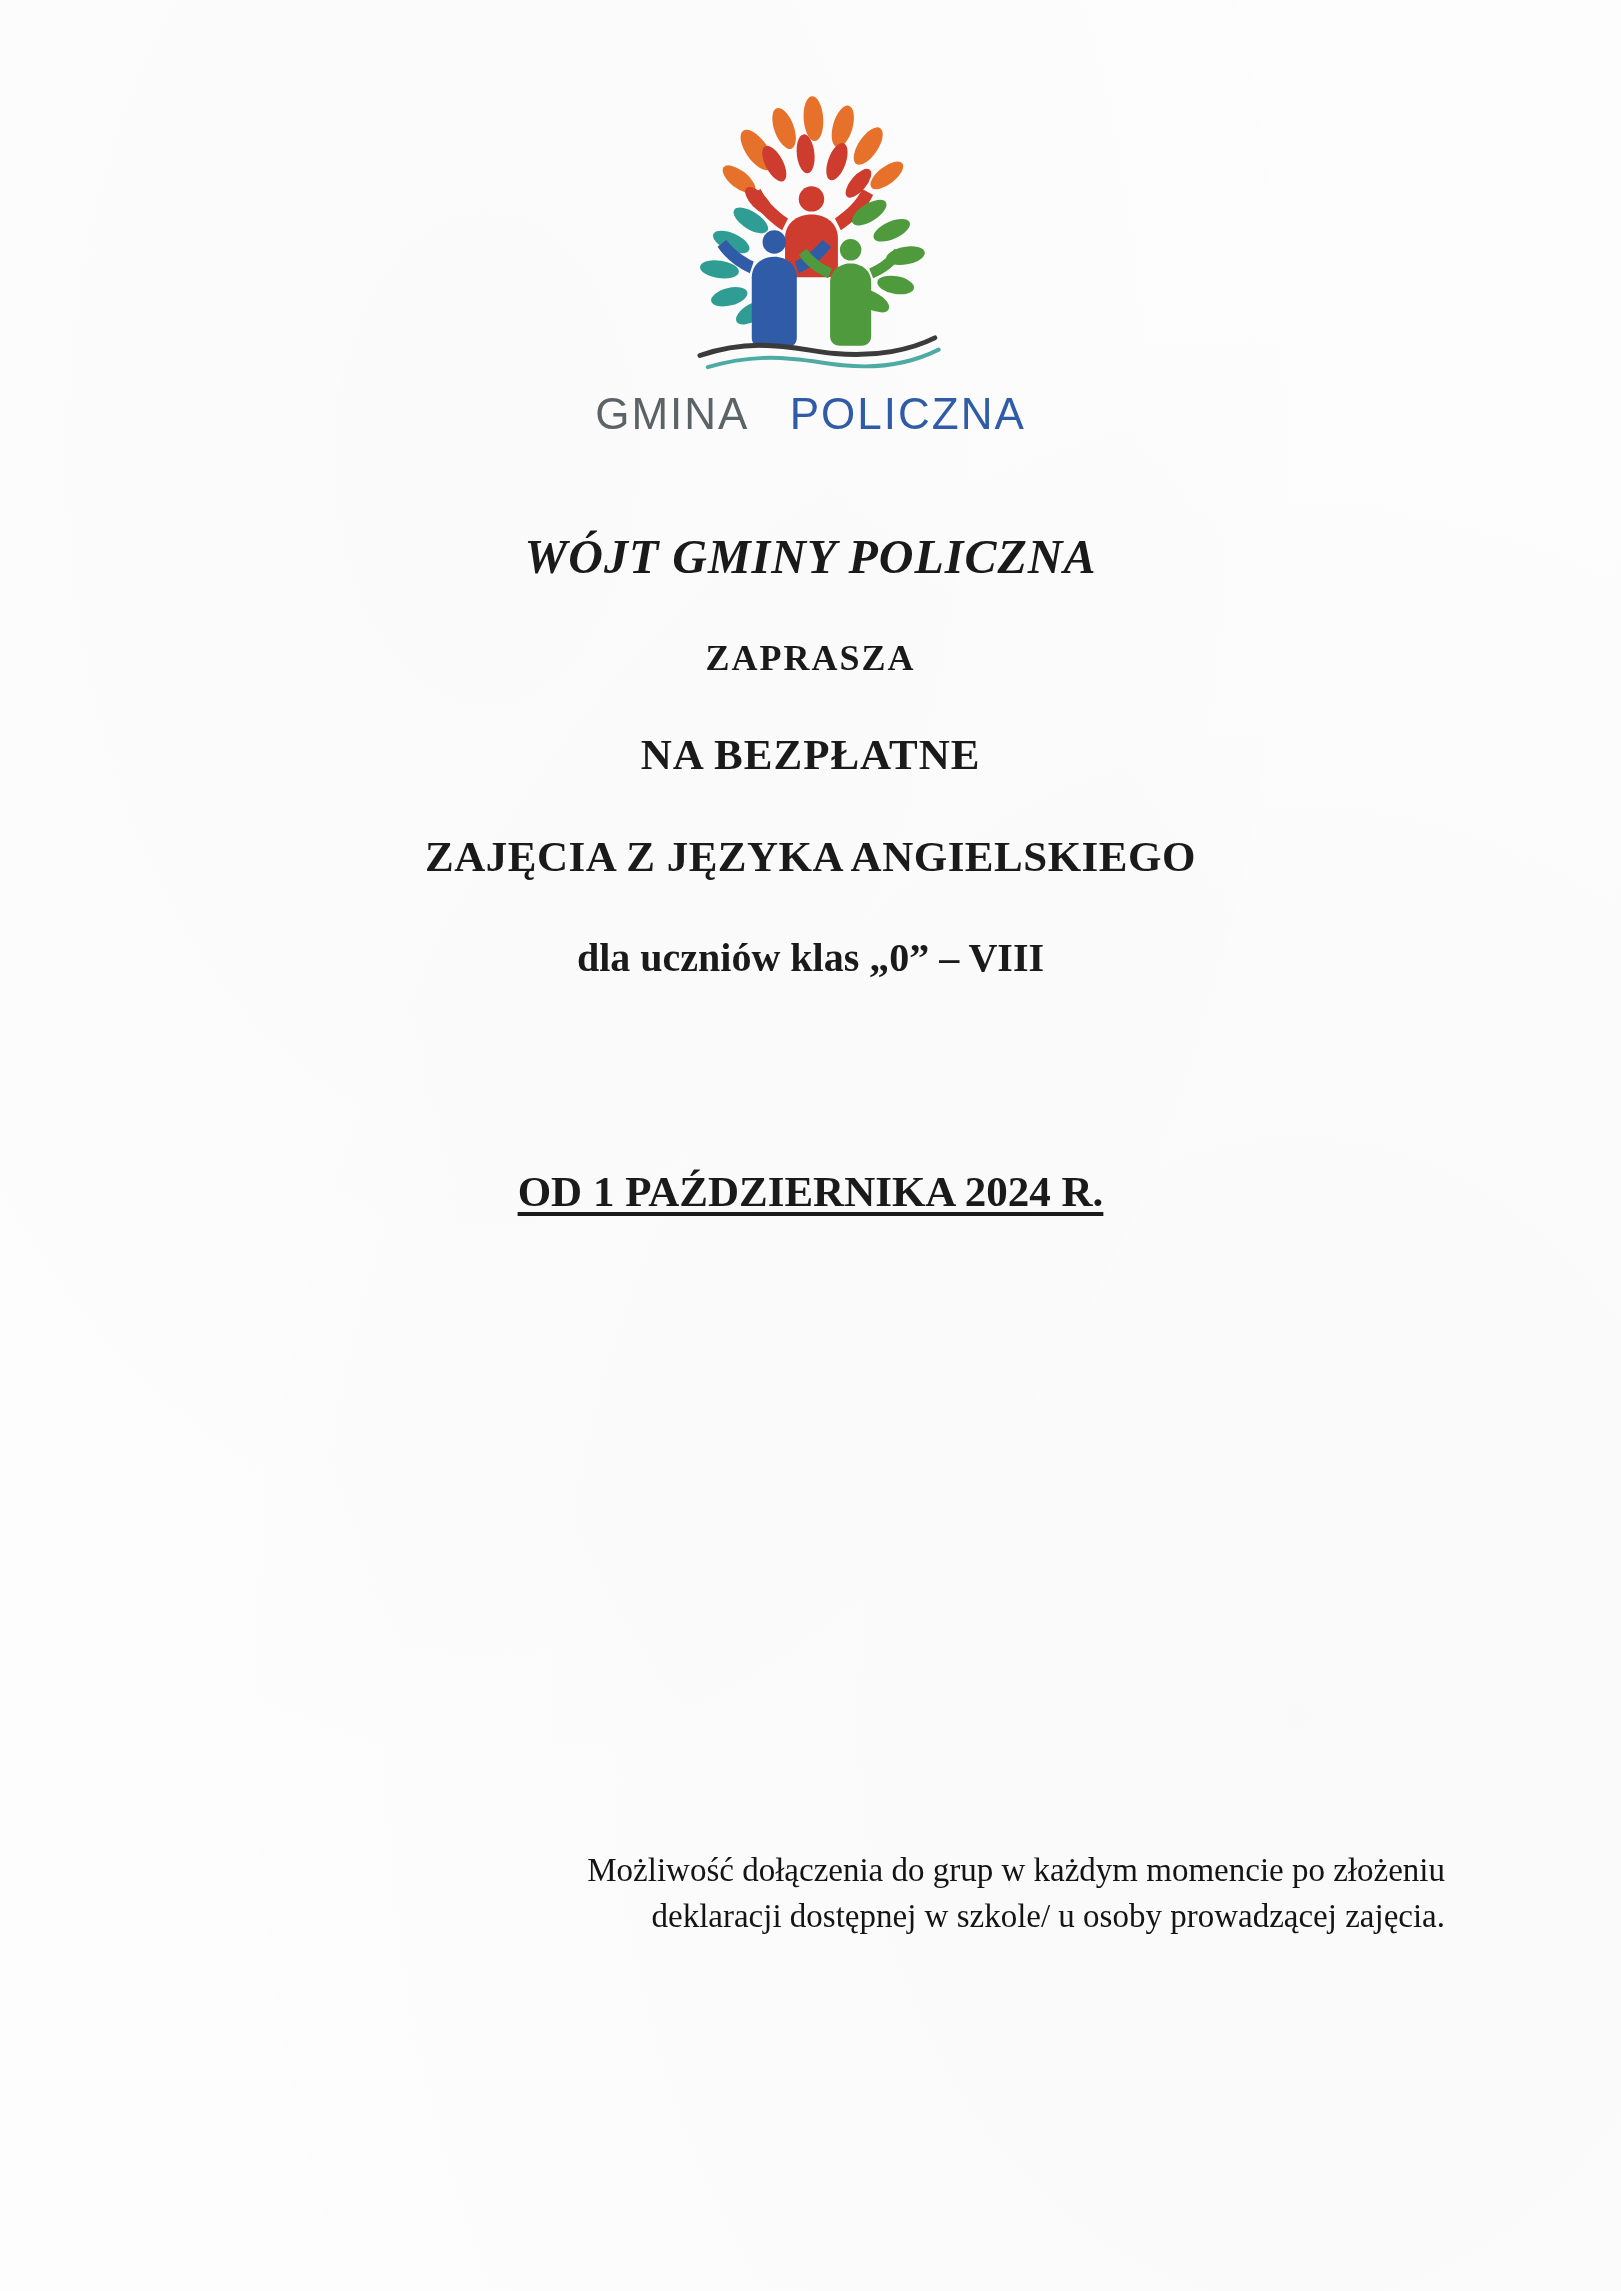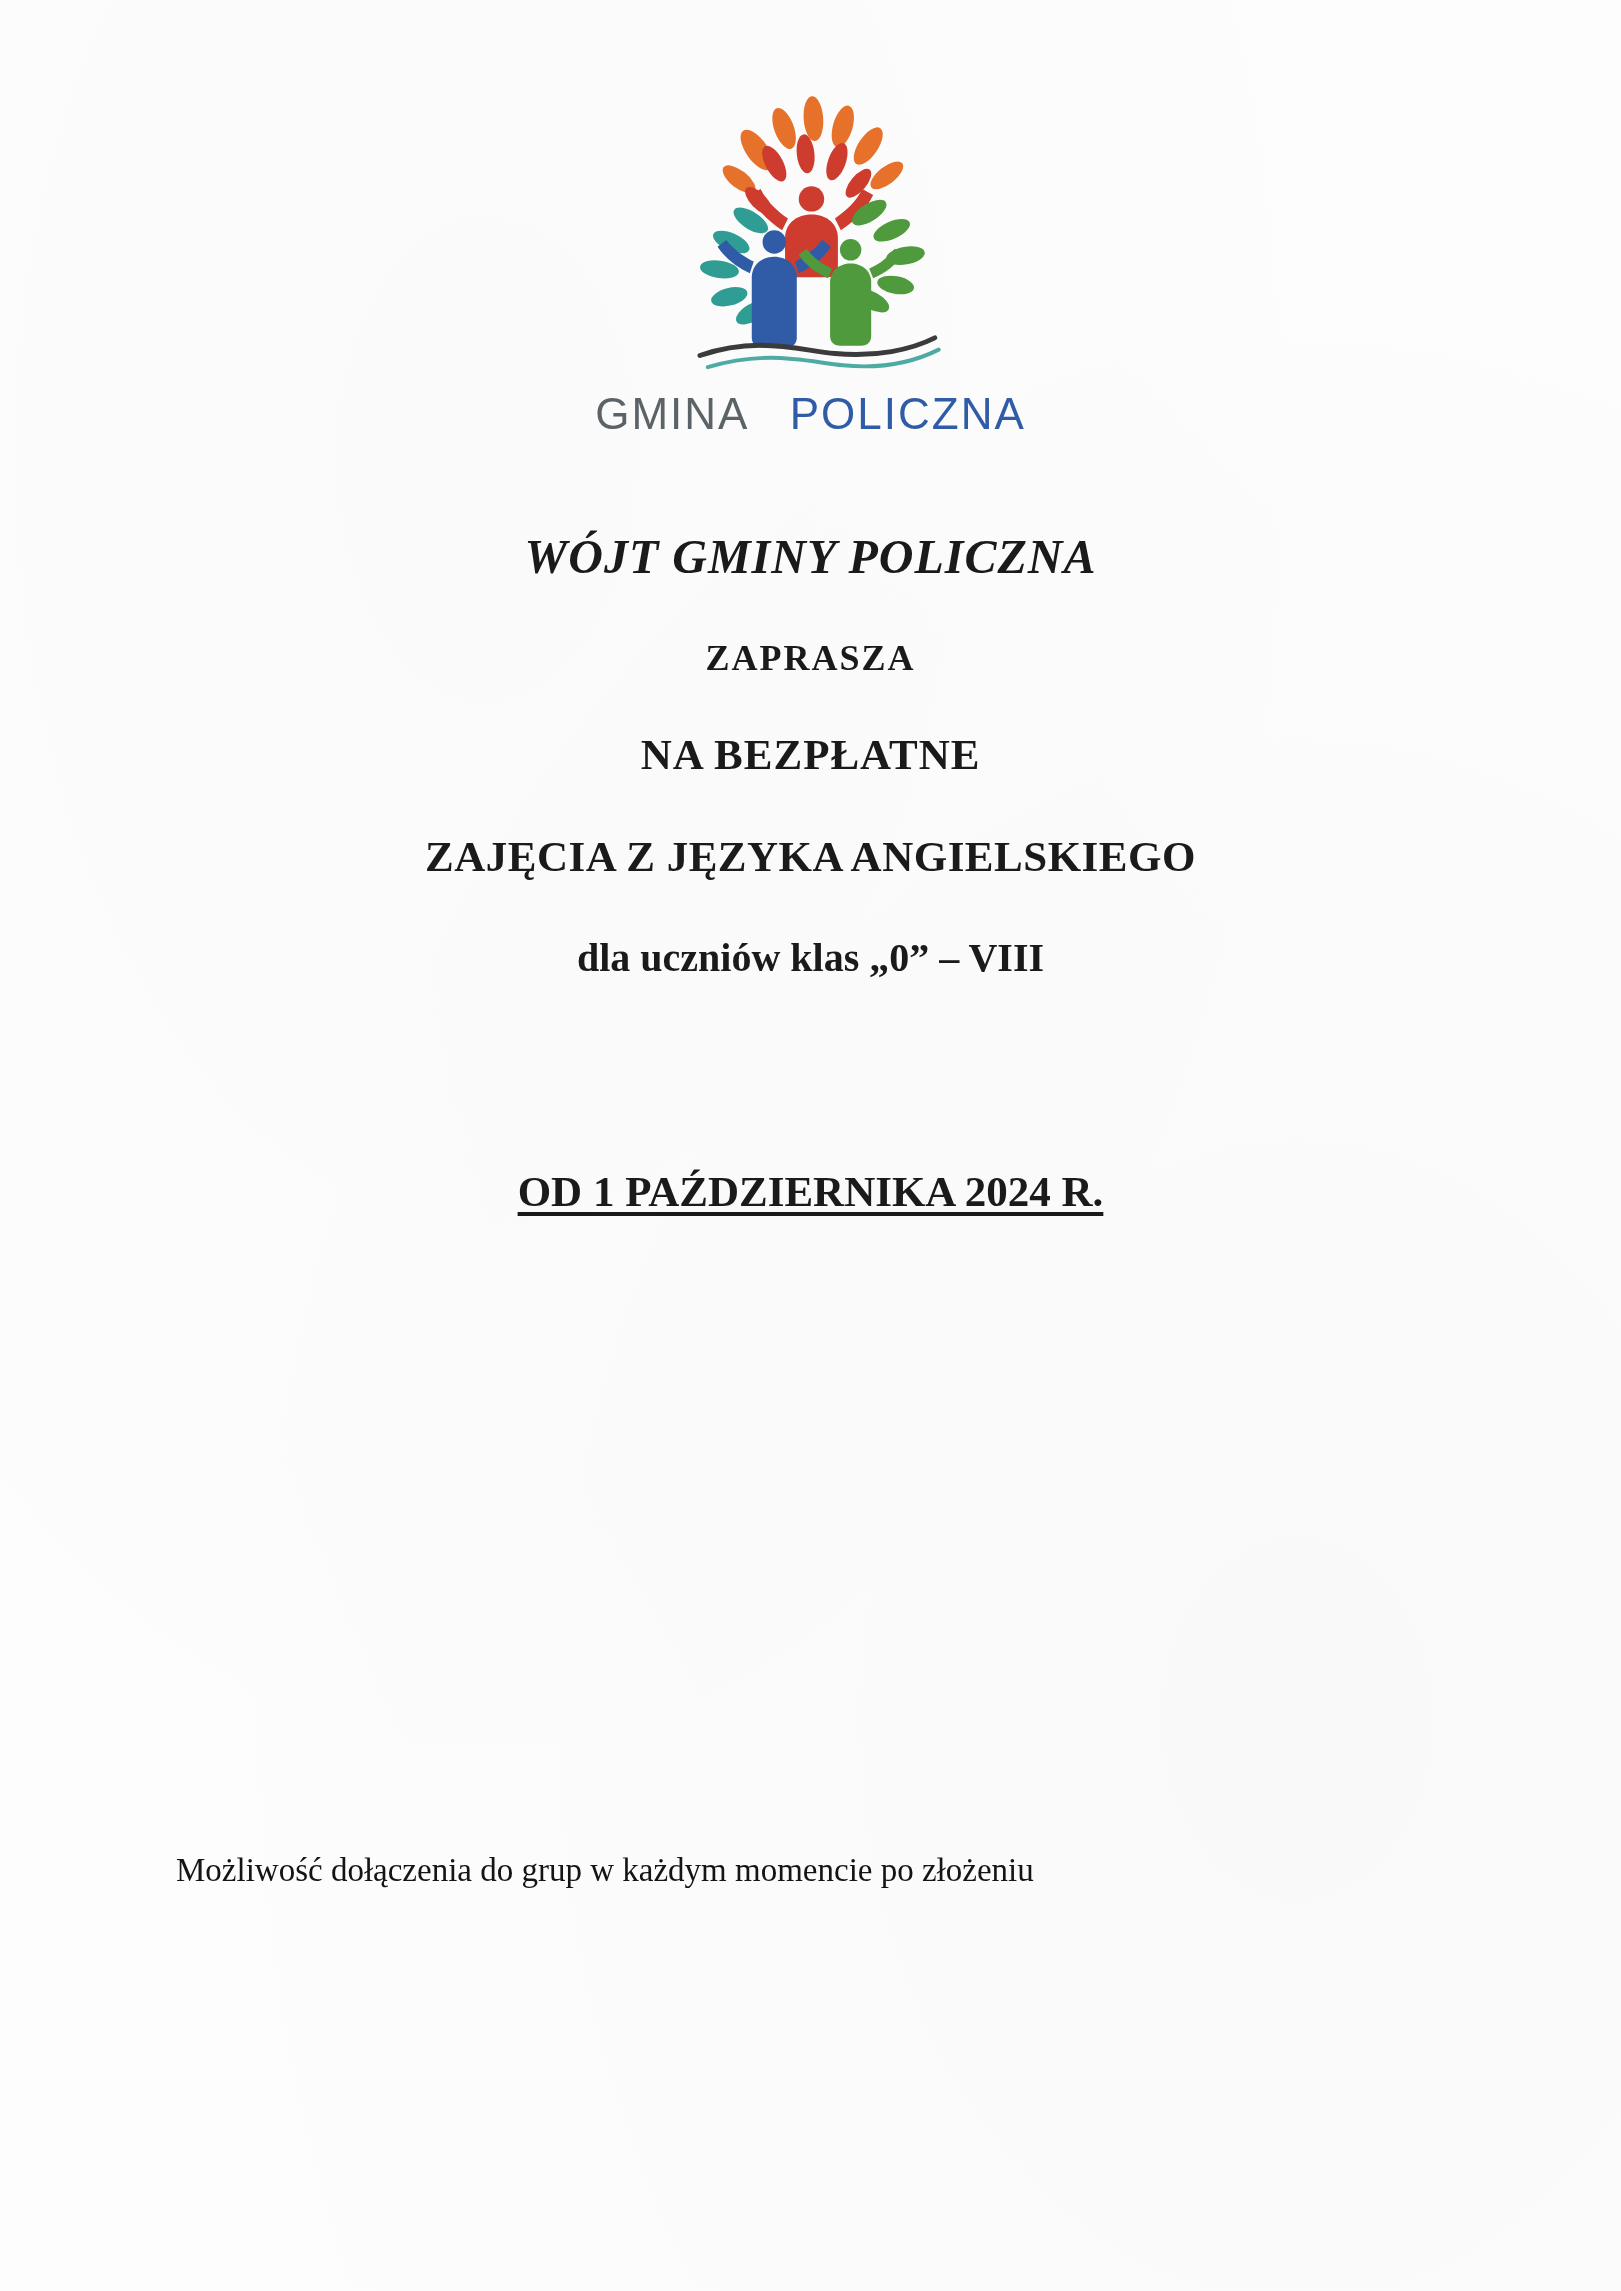--- a/index.html
+++ b/index.html
@@ -106,21 +106,21 @@
     font-weight: bold;
     text-decoration: underline;
     text-underline-offset: 5.9px;
   }
 
   .footer-note {
     position: absolute;
     top: 1848px;
     left: 0;
     right: 0;
-    text-align: left;
+    text-align: right;
     font-size: 33px;
     line-height: 1.38;
     color: #141414;
   }
   .footer-note div {
     padding: 0 176px;
   }
 </style>
 </head>
 <body>
@@ -200,16 +200,17 @@
     <div class="line-title">WÓJT GMINY POLICZNA</div>
     <div class="line-zaprasza">ZAPRASZA</div>
     <div class="line-bezplatne">NA BEZPŁATNE</div>
     <div class="line-zajecia">ZAJĘCIA Z JĘZYKA ANGIELSKIEGO</div>
     <div class="line-klasy">dla uczniów  klas „0” – VIII</div>
     <div class="line-date">OD 1 PAŹDZIERNIKA 2024 R.</div>
   </div>
 
   <div class="footer-note">
     <div>Możliwość dołączenia do grup w każdym momencie po złożeniu</div>
+    <div>deklaracji dostępnej w szkole/ u osoby prowadzącej zajęcia.</div>
   </div>
 
 </div>
 
 
 </body></html>

